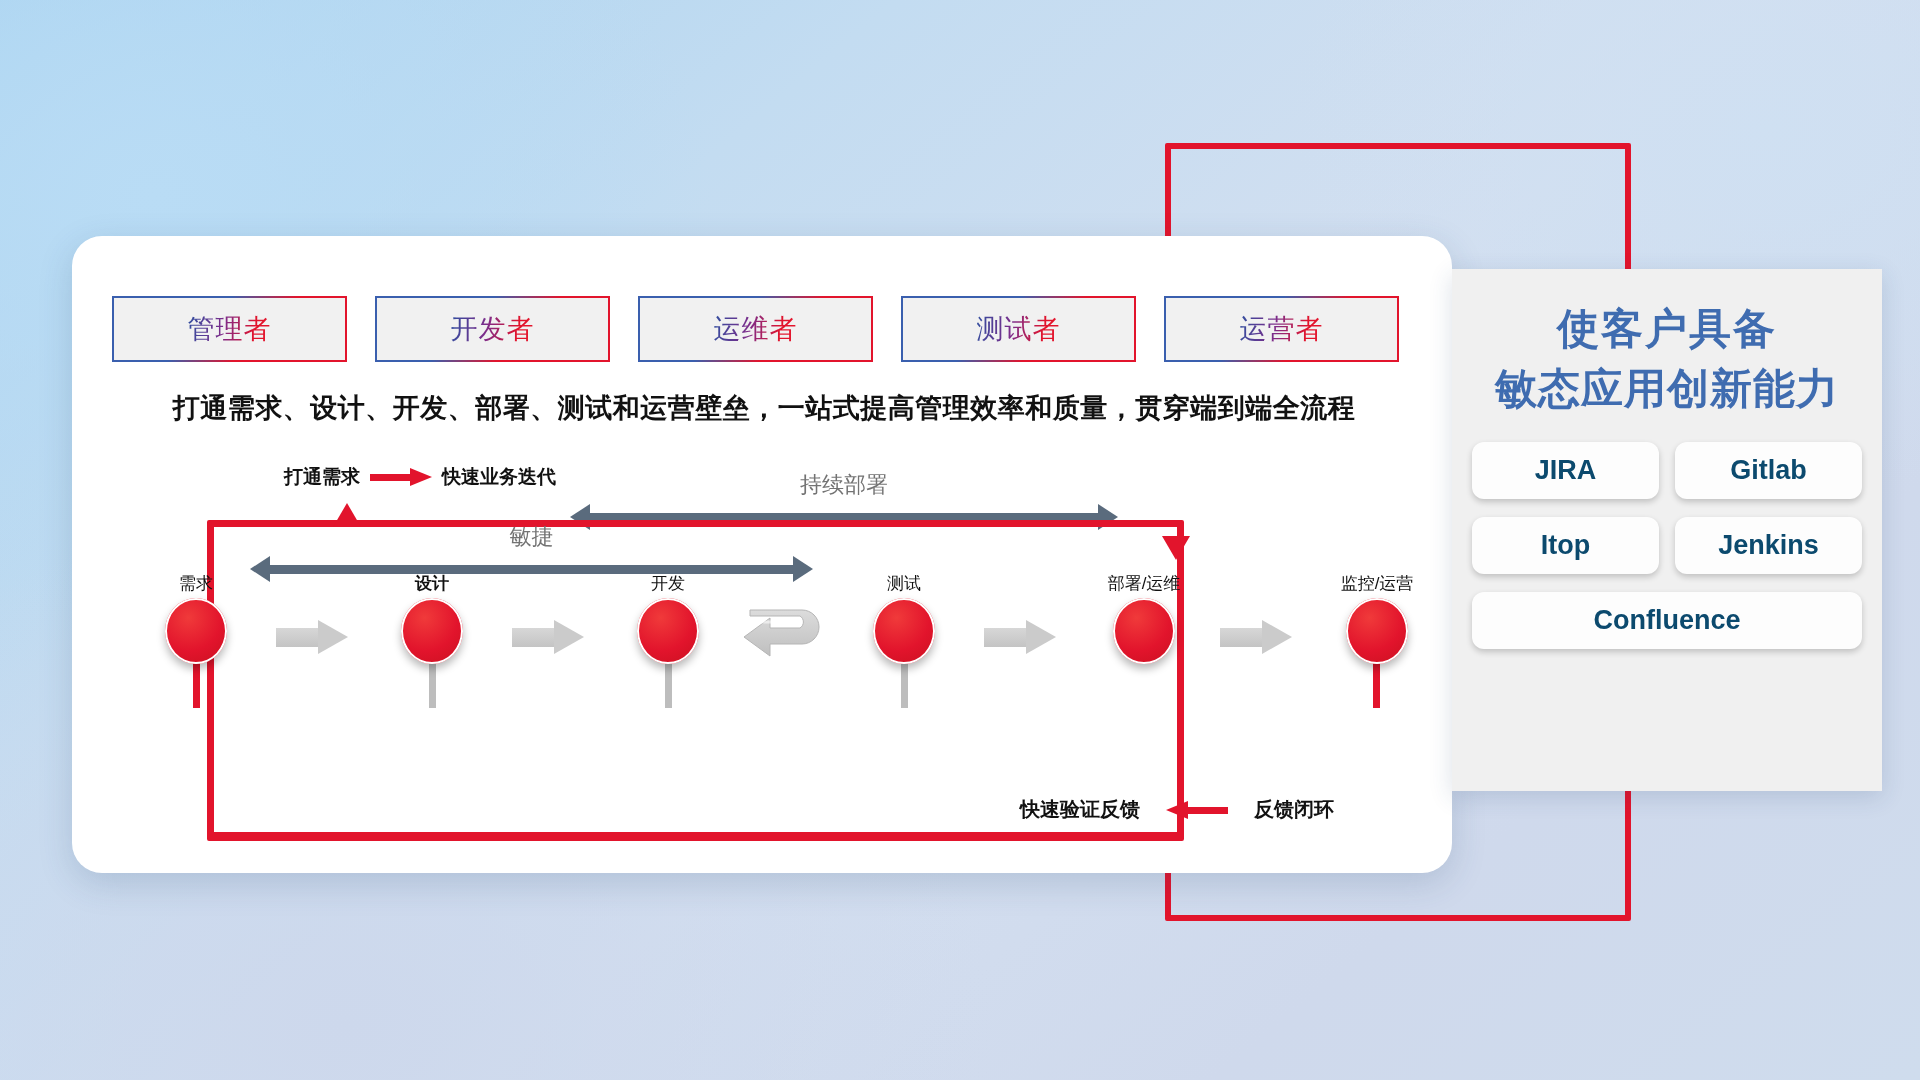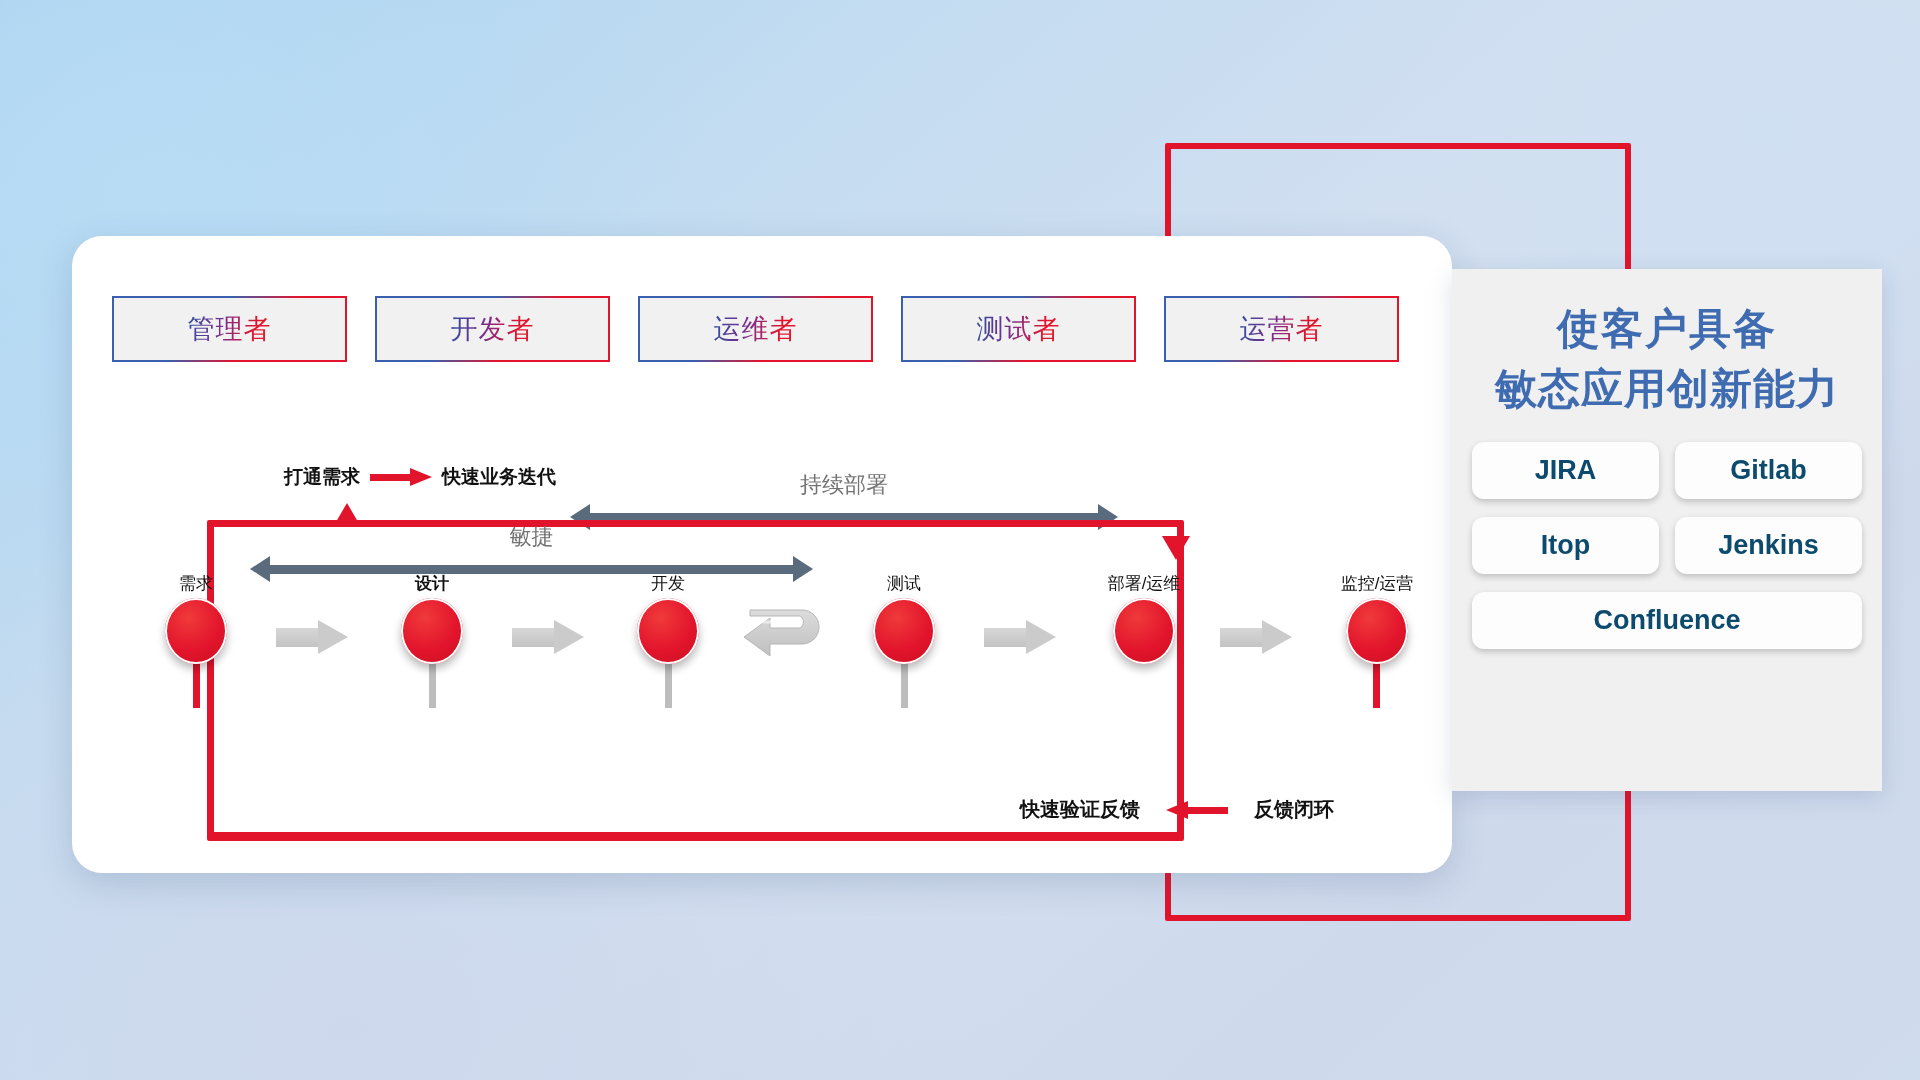--- a/index.html
+++ b/index.html
@@ -208,20 +208,21 @@
         <span class="role-label">运维者</span>
       </div>
       <div class="role-box">
         <span class="role-label">测试者</span>
       </div>
       <div class="role-box">
         <span class="role-label">运营者</span>
       </div>
     </div>
 
+    <div class="headline">打通需求、设计、开发、部署、测试和运营壁垒，一站式提高管理效率和质量，贯穿端到端全流程</div>
 
     <div class="legend-forward">
       <span>打通需求</span>
       <span class="arrow-red-right"></span>
       <span>快速业务迭代</span>
     </div>
 
     <div class="span-arrow arrow-deploy">
       <span class="span-label">持续部署</span>
       <span class="head-l"></span>

